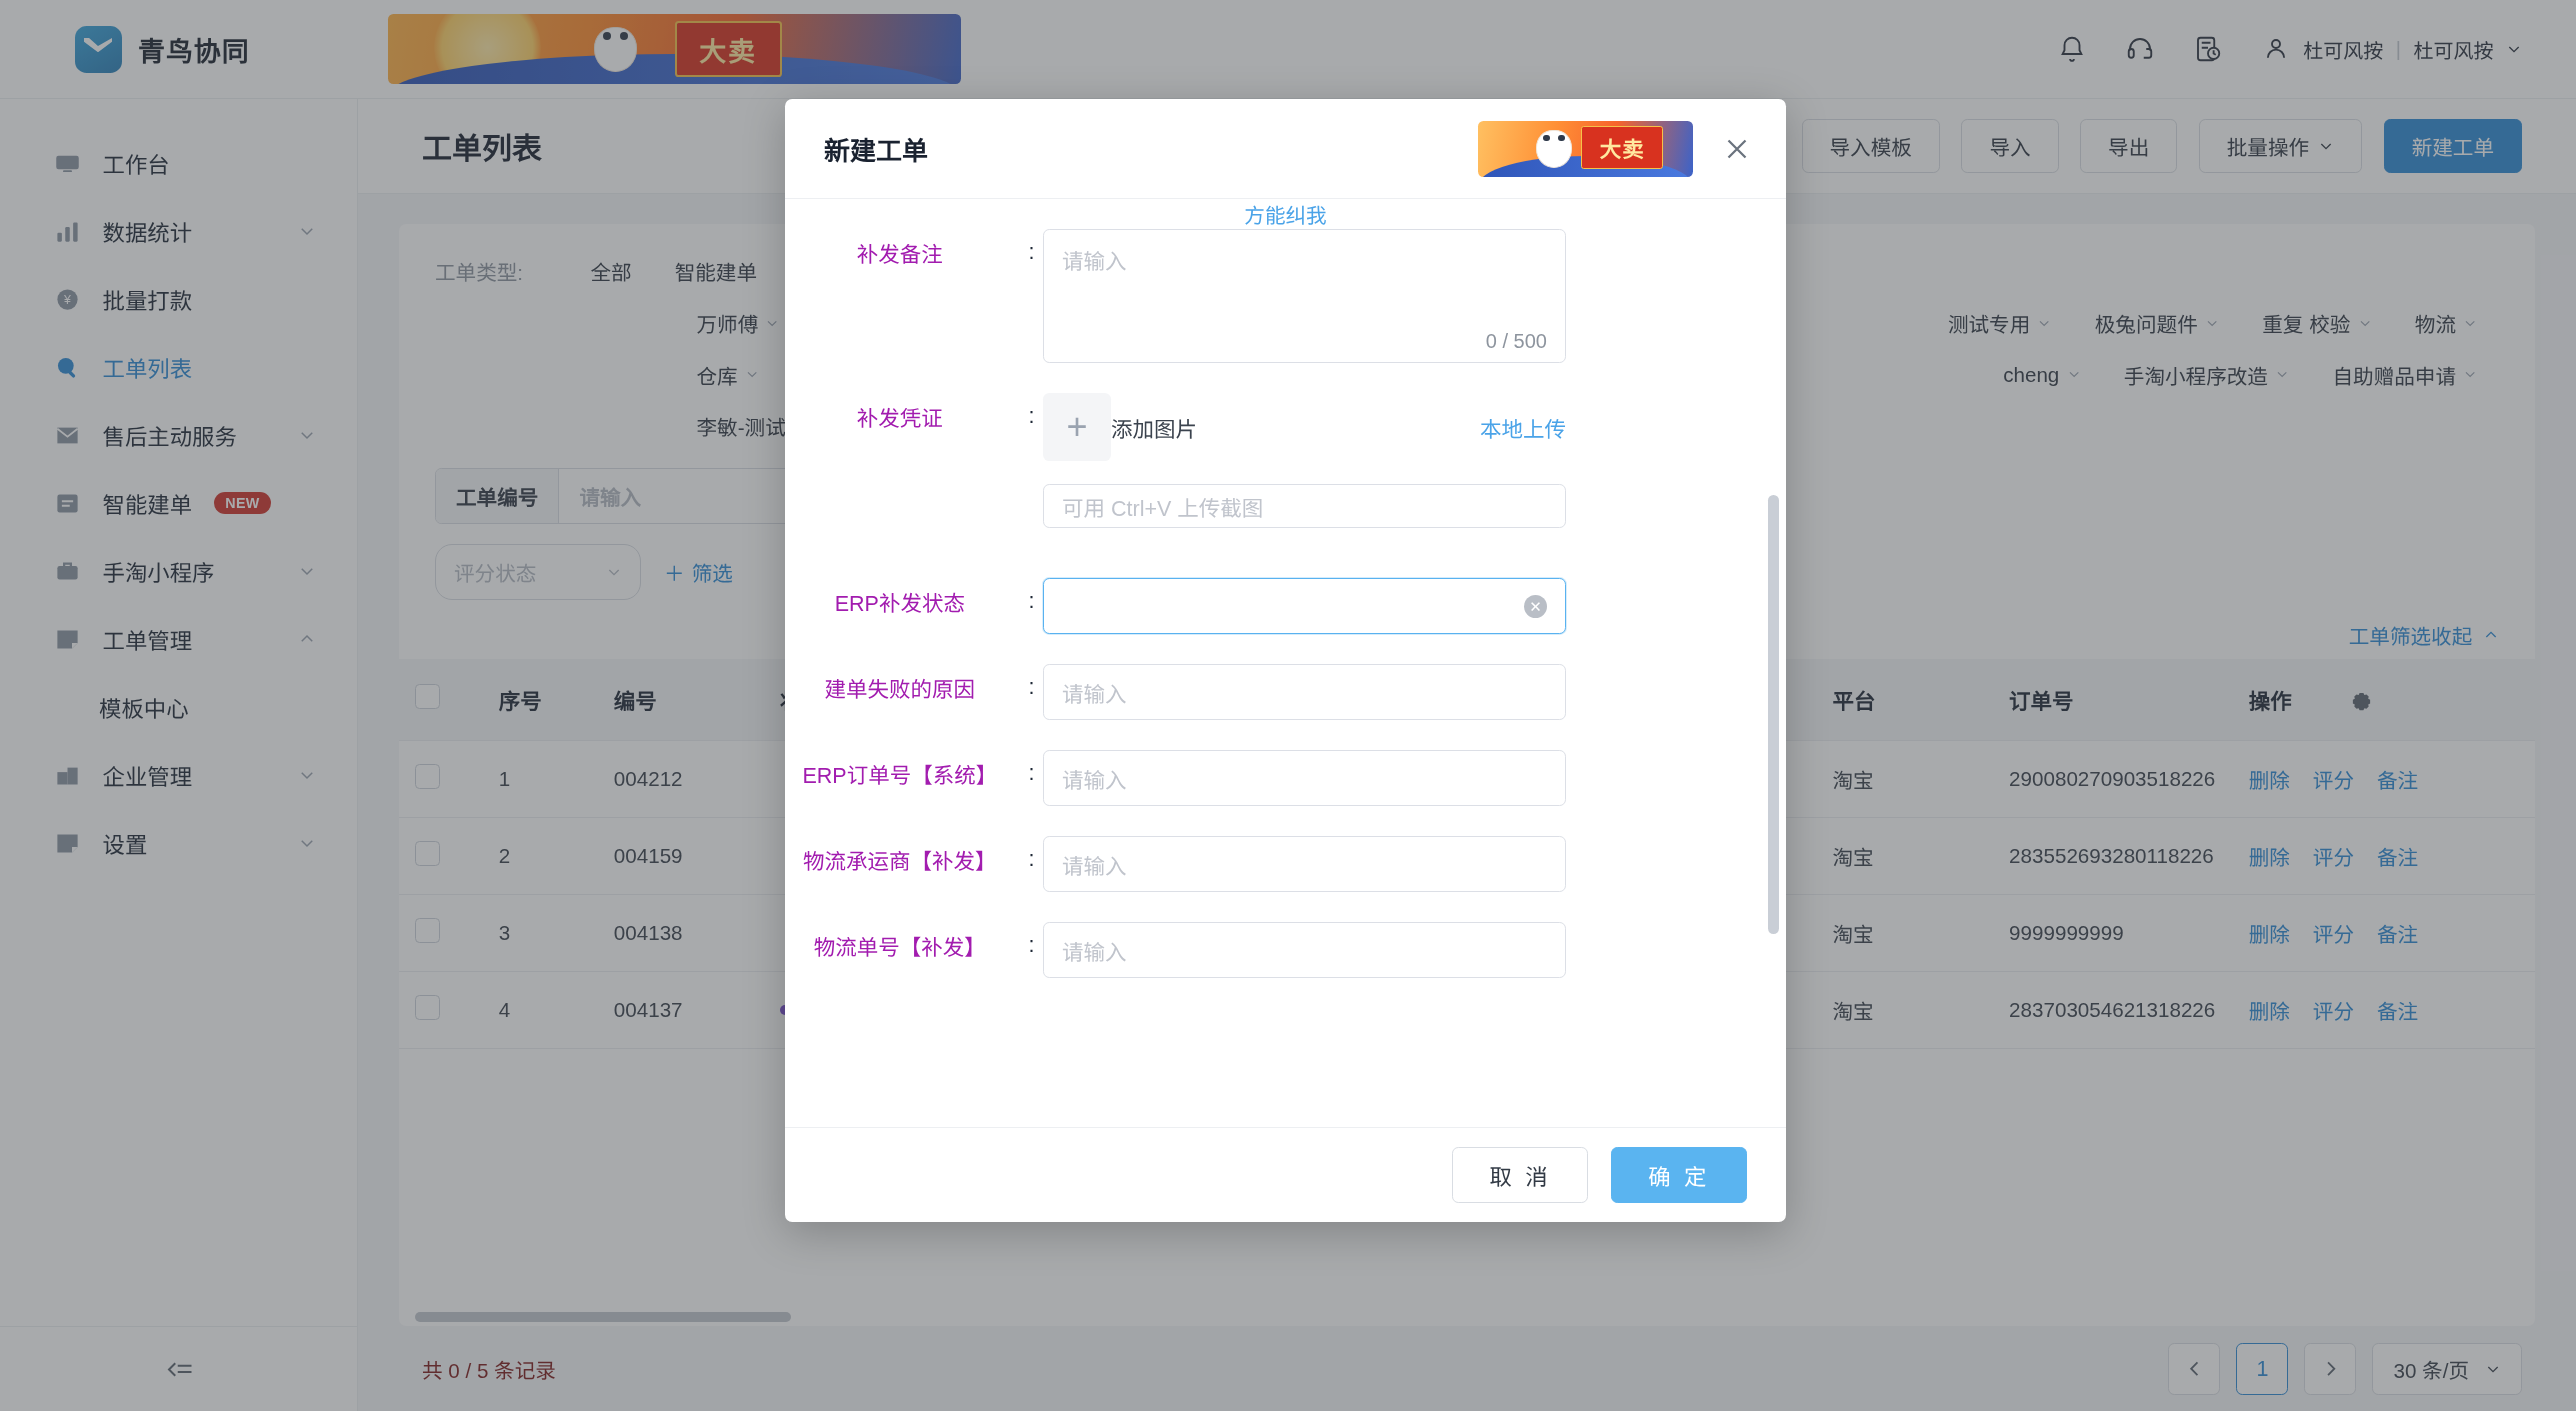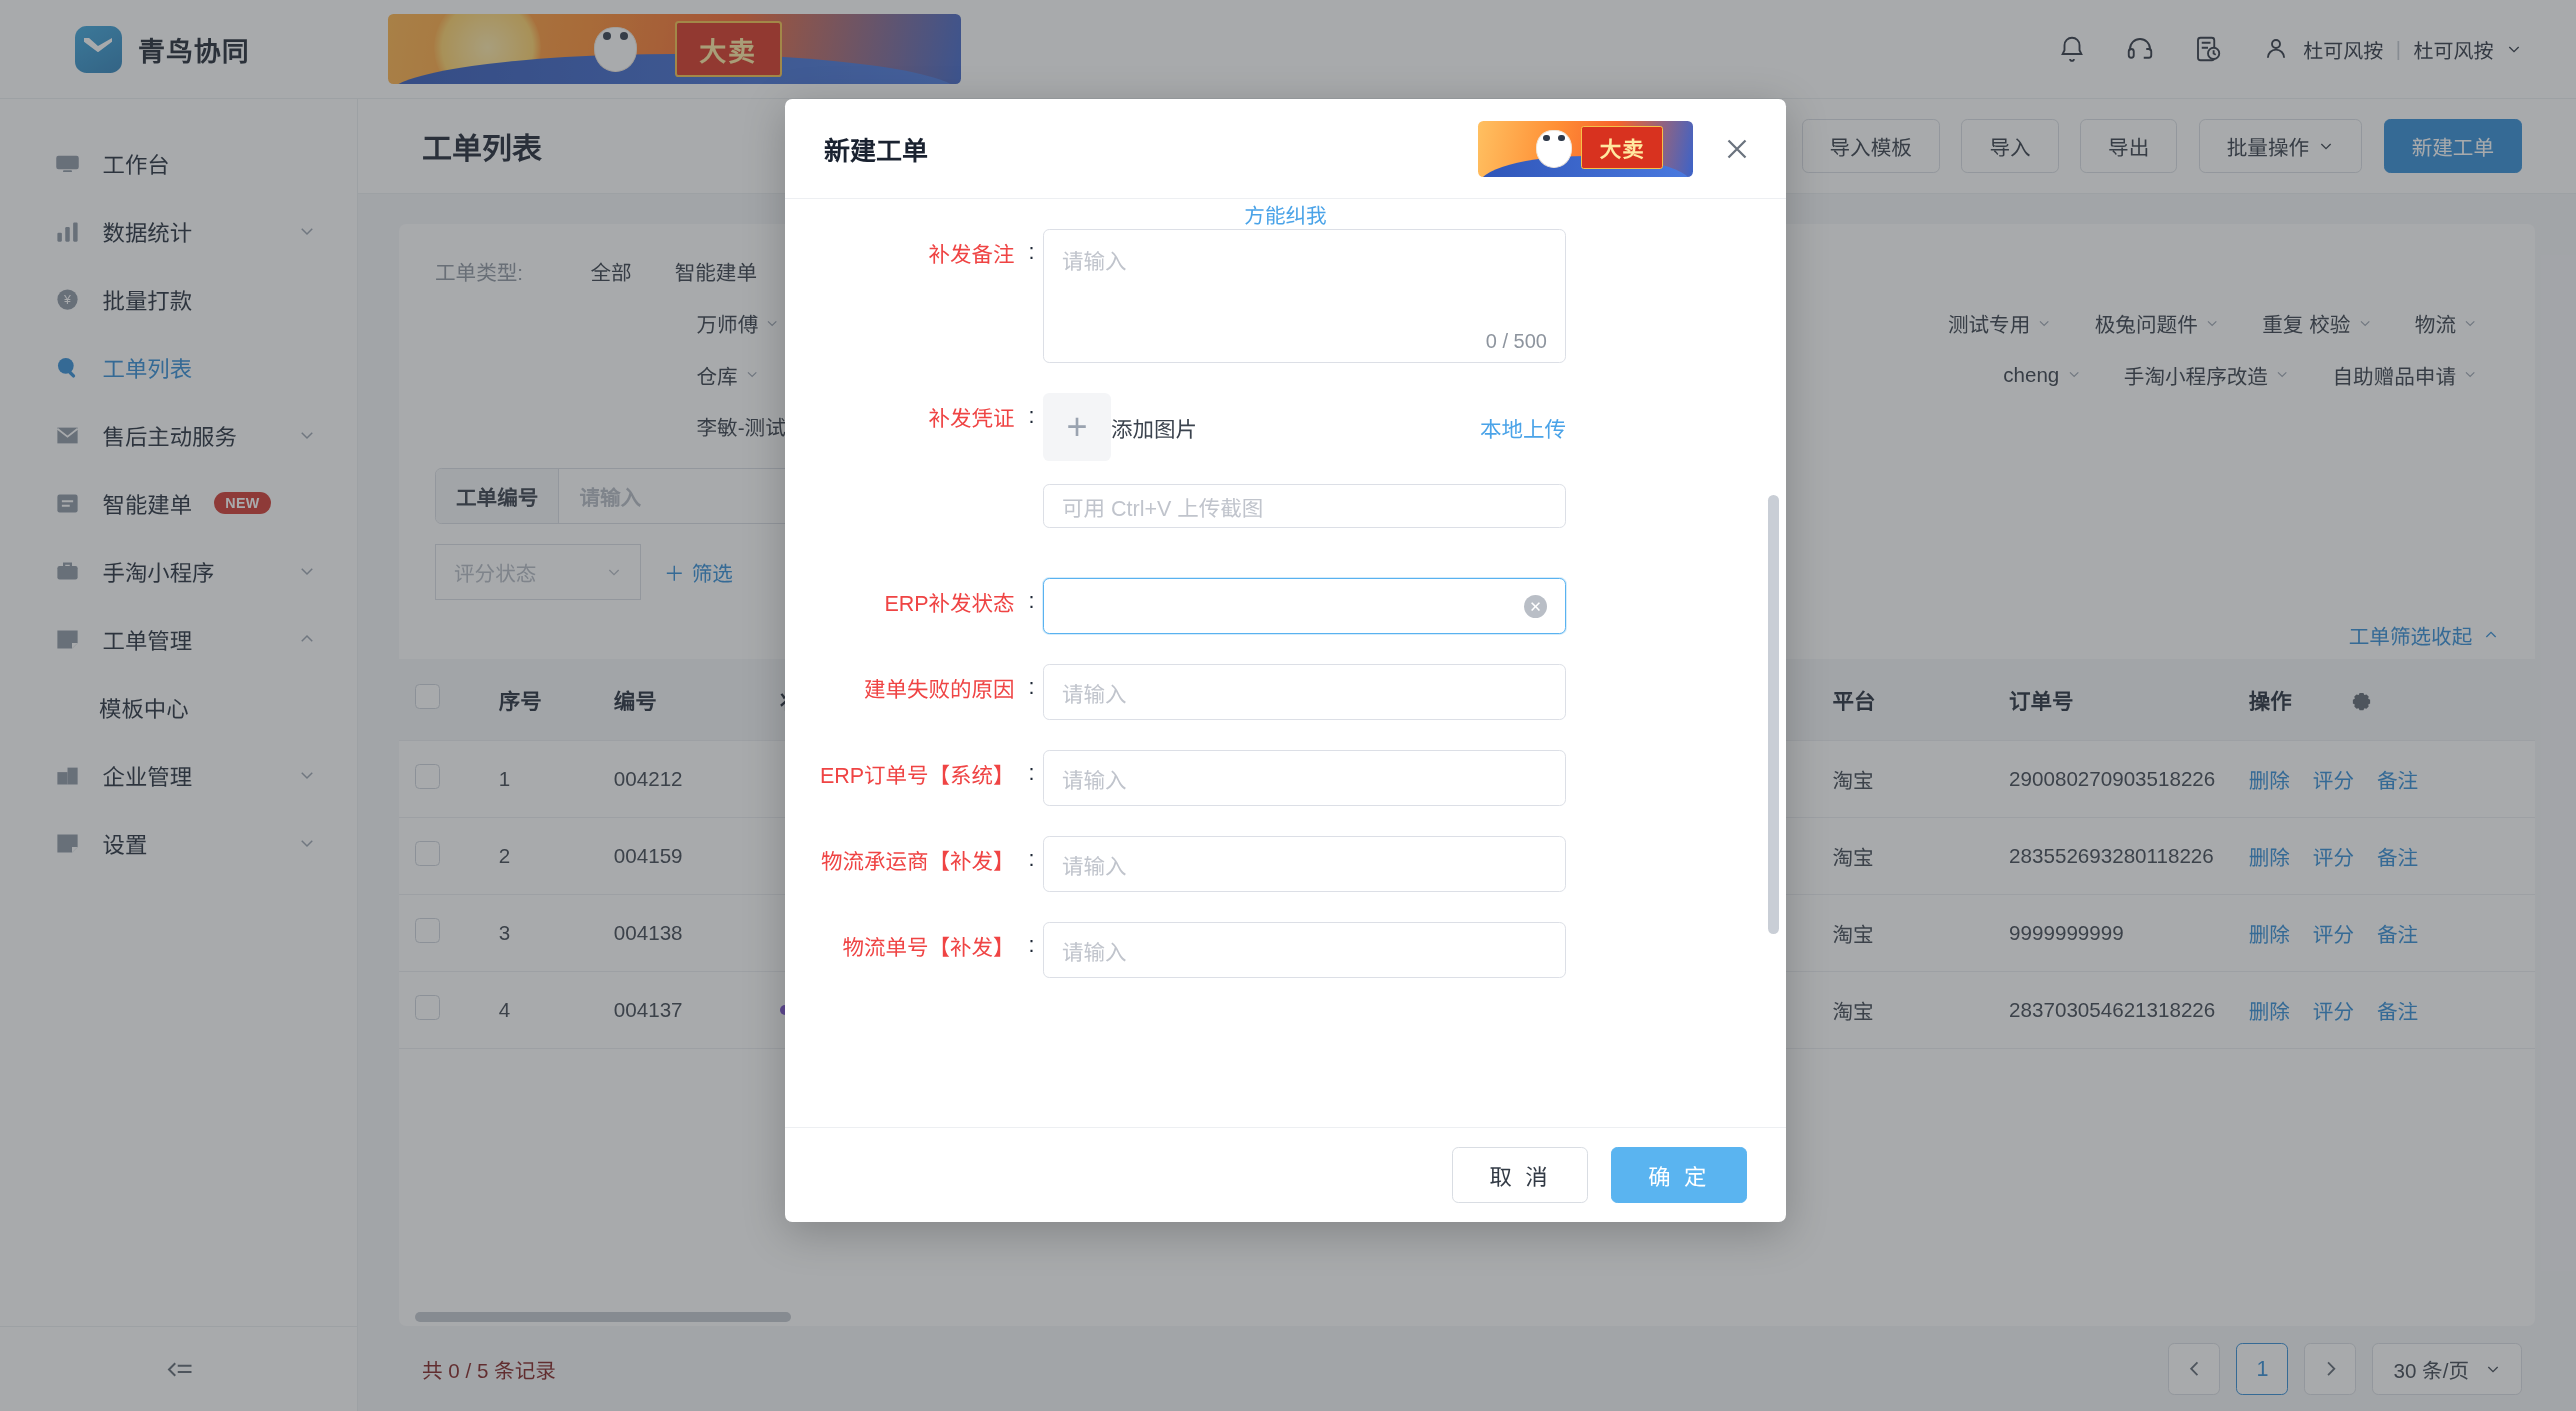--- a/index.html
+++ b/index.html
@@ -151,21 +151,21 @@
   .ftag .chev { width: 14.3px; height: 14.3px; color: #9aa3b0; }
 
   .search-row { display: flex; align-items: center; gap: 23px; padding: 12.5px 36px 0 36px; flex-wrap: wrap; }
   .input-group { display: flex; height: 56px; border: 0.9px solid #d9dde3; border-radius: 6.3px; overflow: hidden; font-weight: bold; }
   .ig-label {
     padding: 0 20px; display: flex; align-items: center; font-size: 20.6px;
     color: #323a45; background: #f5f6f8; border-right: 0.9px solid #d9dde3; white-space: nowrap;
   }
   .ig-input { width: 269px; padding: 0 20px; display: flex; align-items: center; font-size: 20.6px; color: #b4bac3; }
   .sel-box {
-    height: 56px; min-width: 179px; border: 0.9px solid #d9dde3; border-radius: 0;
+    height: 56px; min-width: 179px; border: 0.9px solid #d9dde3; border-radius: 17px;
     display: flex; align-items: center; justify-content: space-between;
     padding: 0 18px; font-size: 20.6px; color: #b4bac3; gap: 18px; cursor: pointer;
   }
   .sel-box .chev { color: #b4bac3; }
   .txt-box {
     height: 56px; width: 296px; border: 0.9px solid #d9dde3; border-radius: 6.3px;
     display: flex; align-items: center; padding: 0 20px; font-size: 20.6px; color: #b4bac3;
   }
   .link-btn { font-size: 20.6px; color: #2e8bd6; display: flex; align-items: center; gap: 7.2px; cursor: pointer; }
   .filter-collapse { display: flex; justify-content: flex-end; padding: 20px 36px 9px 36px; }
@@ -259,22 +259,22 @@
 
   .modal-body { flex: 1 1 auto; min-height: 0; position: relative; padding: 0 32px 0 0; overflow: hidden; }
   .clipped-top {
     position: absolute; left: 0; top: 0; width: 100%; height: 30px;
     display: flex; justify-content: center; align-items: flex-end;
     overflow: hidden; color: #4aa3e8; font-size: 20.6px;
   }
   .form { padding: 30px 0 27px 0; }
   .frow { display: flex; align-items: flex-start; margin-bottom: 30px; }
   .flabel {
-    width: 235px; flex: 0 0 235px; text-align: right;
-    font-size: 21.5px; color: #ef4444; line-height: 1.45; padding-top: 10.7px;
+    width: 235px; flex: 0 0 235px; text-align: center;
+    font-size: 21.5px; color: #a21caf; line-height: 1.45; padding-top: 10.7px;
     padding-right: 5.4px;
   }
   .fcolon { width: 23px; flex: 0 0 23px; font-size: 21.5px; color: #1f2937; padding-top: 10.7px; text-align: center; }
   .fctl { flex: 1 1 auto; min-width: 0; max-width: 523px; }
   .ta-box {
     width: 523px; height: 134px; border: 0.9px solid #dcdfe6; border-radius: 6.3px;
     position: relative; background: #fff;
   }
   .ta-ph { position: absolute; left: 18px; top: 14.3px; font-size: 21.5px; color: #c0c4cc; }
   .ta-count { position: absolute; right: 18px; bottom: 9px; font-size: 20px; color: #8d949e; }

